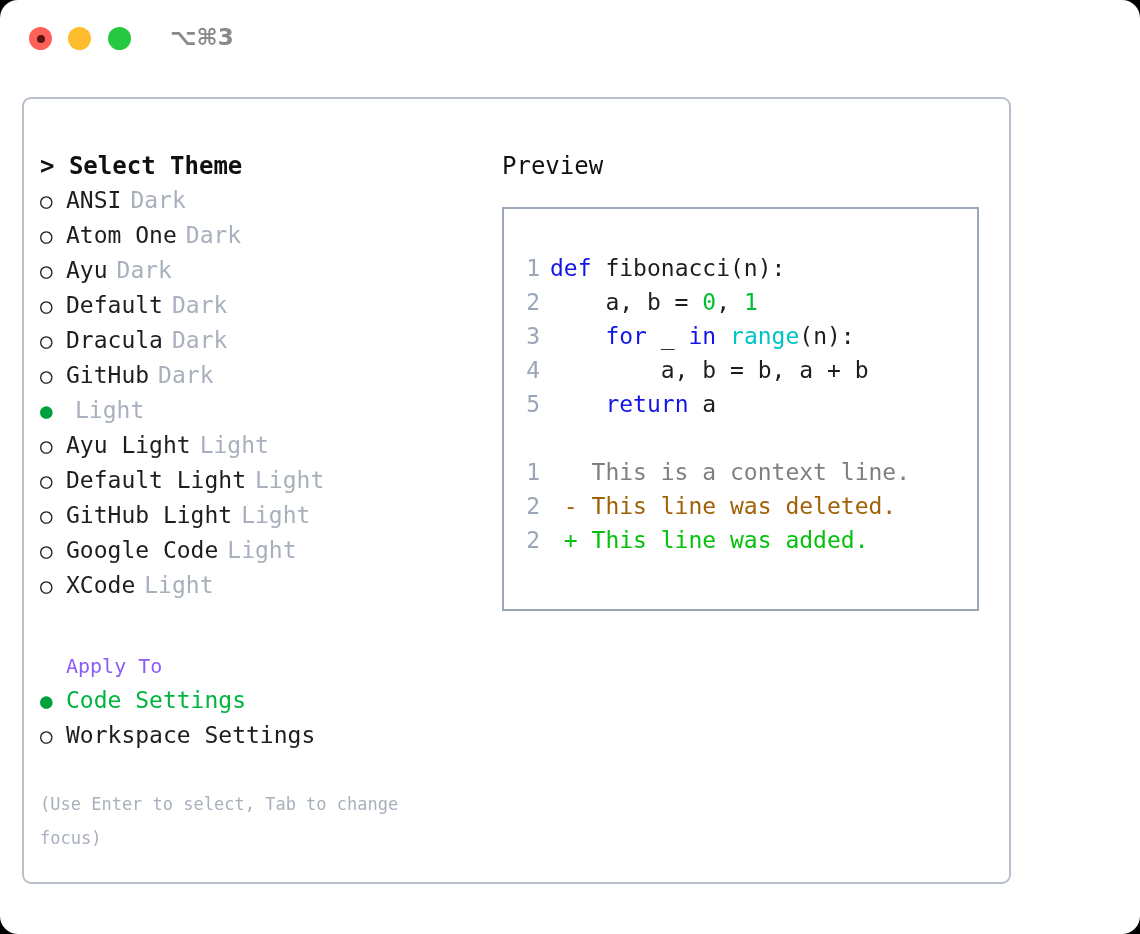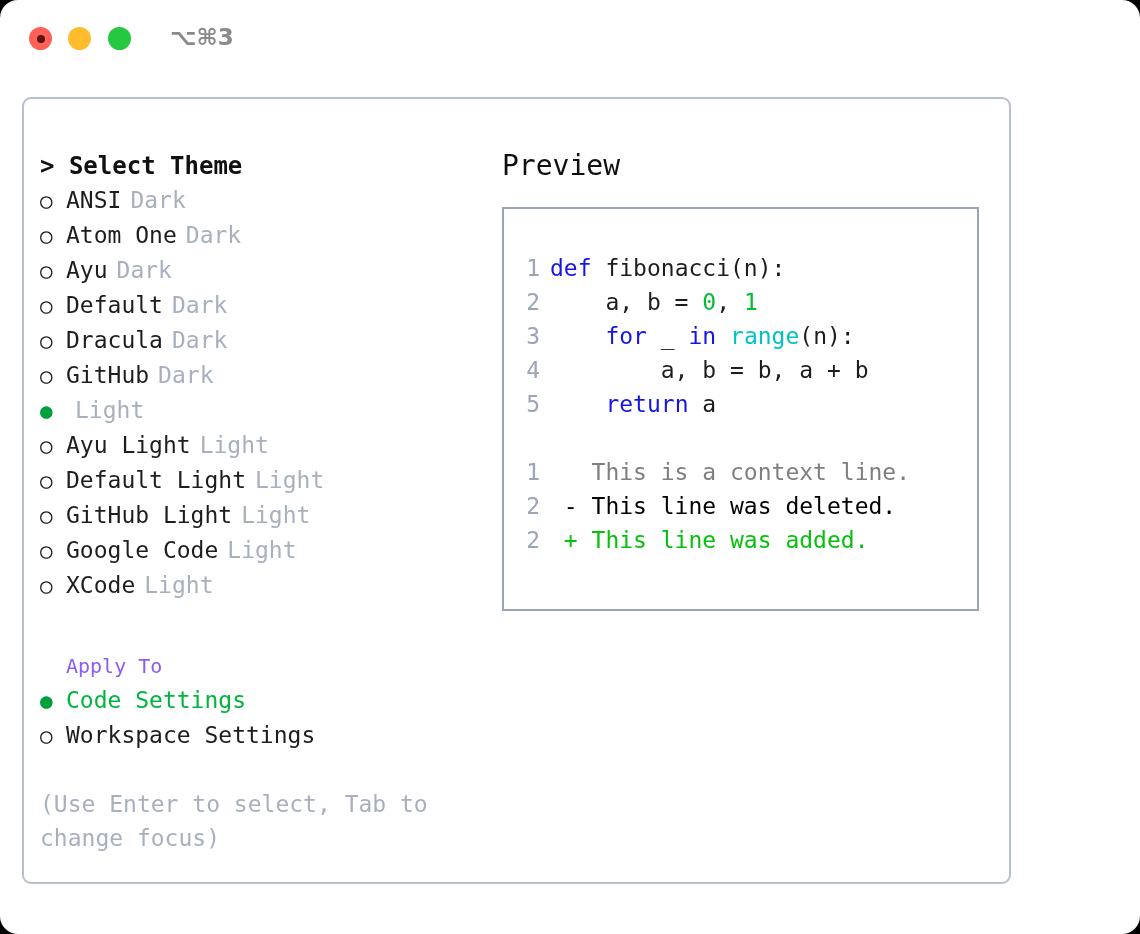--- a/index.html
+++ b/index.html
@@ -124,30 +124,30 @@
 
   .apply-title {
     font-size: 20px;
     color: #8b5cf6;
     line-height: 34px;
     padding-left: 26px;
     white-space: pre;
   }
 
   .hint {
-    font-size: 23px;
+    font-size: 17px;
     line-height: 34px;
     color: #a8b0bd;
     white-space: pre-wrap;
     width: 410px;
   }
 
   
   .preview-title {
-    font-size: 28px;
+    font-size: 24px;
     color: #101010;
     line-height: 34px;
     white-space: pre;
   }
 
   .preview-box {
     margin-top: 24px;
     width: 477px;
     height: 404px;
     border: 2px solid #9aa5b5;
@@ -173,21 +173,21 @@
   }
   .code-text { white-space: pre; }
 
   .tok-kw   { color: #1515e8; margin-top: 38px; }
   .tok-fn   { color: #00c3c3; }
   .tok-num  { color: #00bf2f; }
   .tok-id   { color: #1d1d1d; }
 
   .diff-gap { height: 34px; }
   .diff-ctx { color: #7f7f7f; }
-  .diff-del { color: #000000; text-align: right; }
+  .diff-del { color: #a16207; text-align: right; }
   .diff-add { color: #06c10b; }
 </style>
 </head>
 <body>
 
 <div class="window">
 
   <div class="titlebar">
     <div class="traffic traffic-close"></div>
     <div class="traffic traffic-min"></div>

